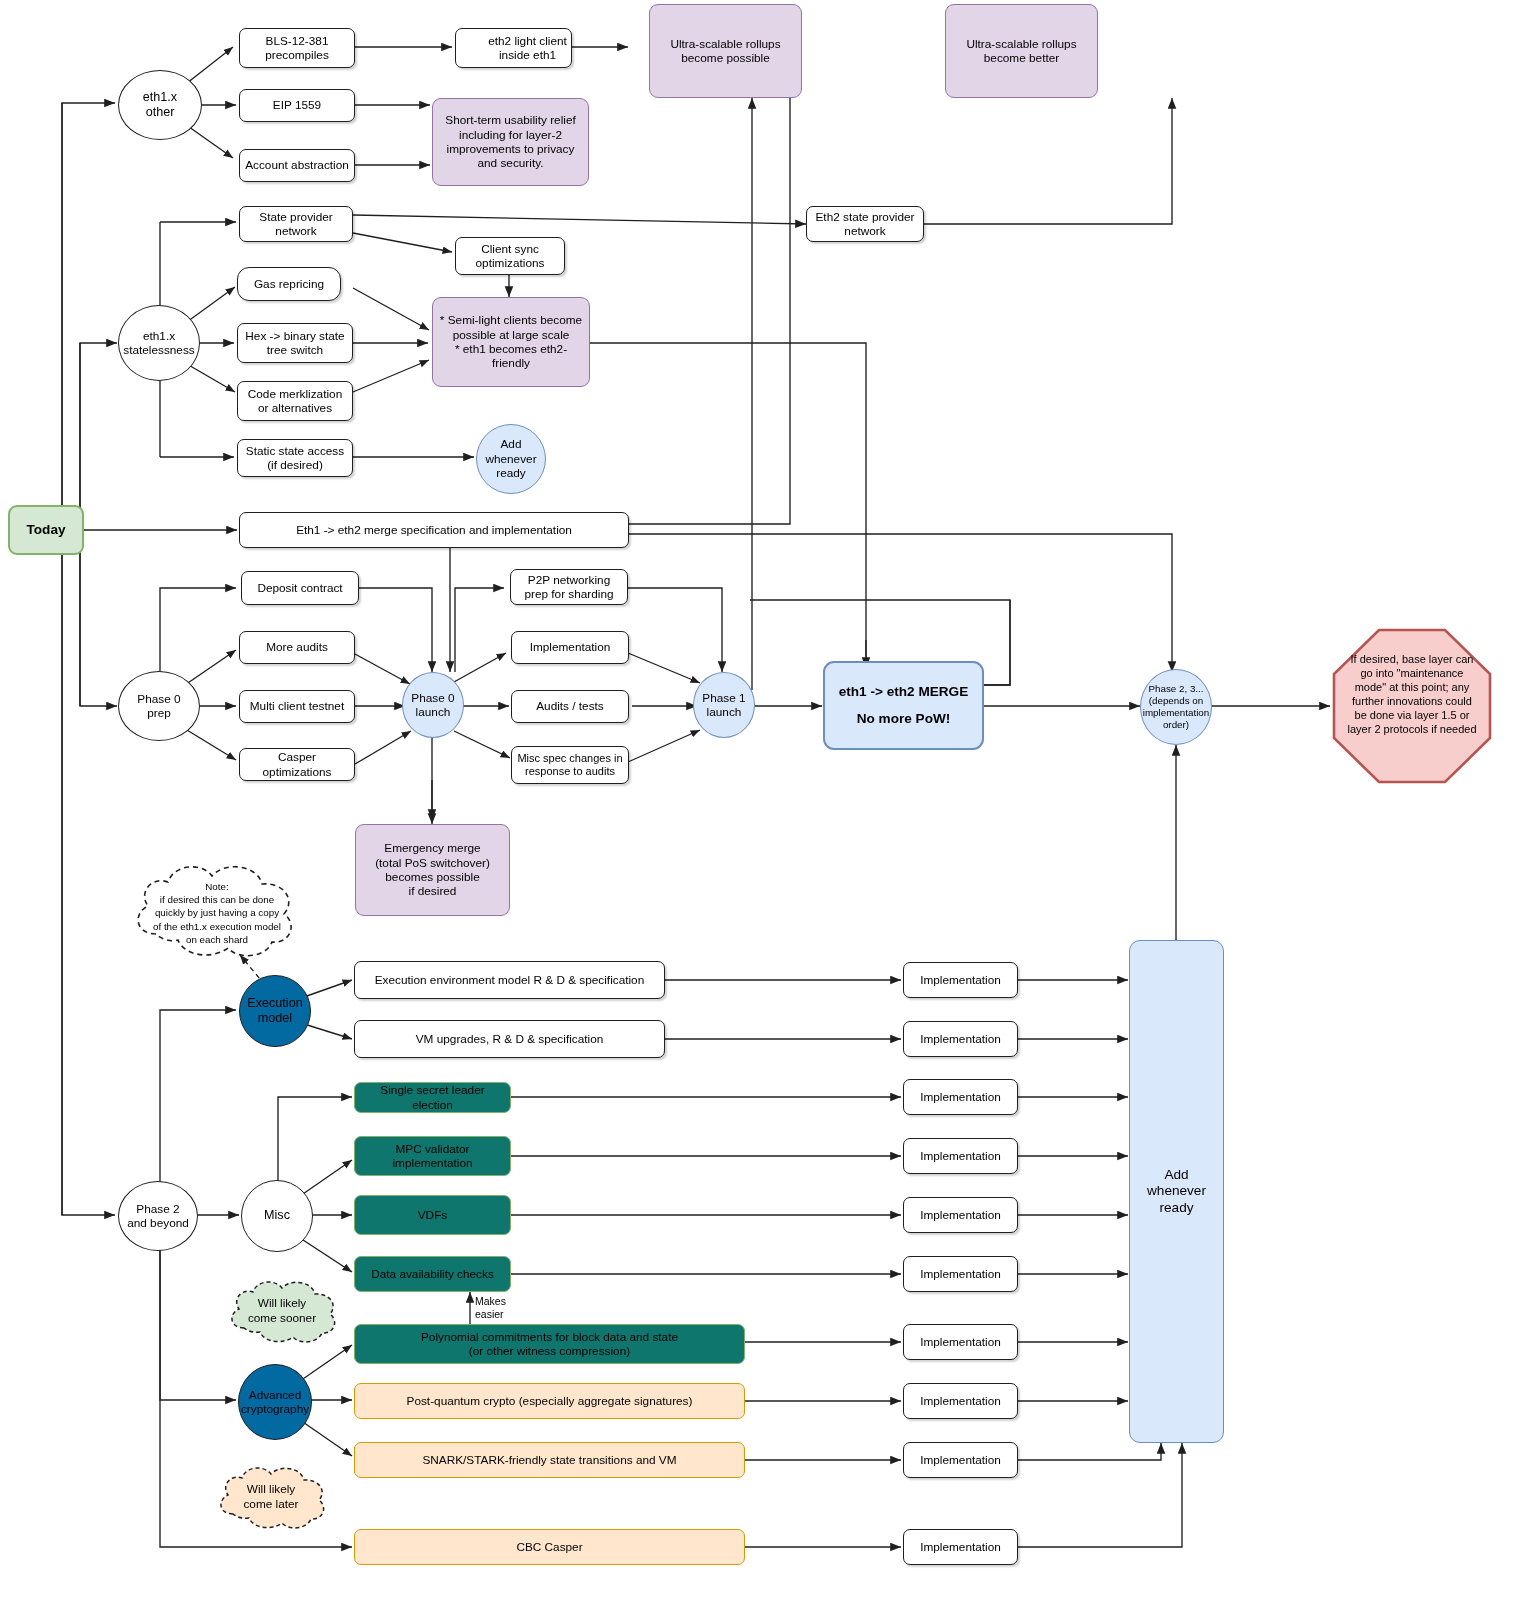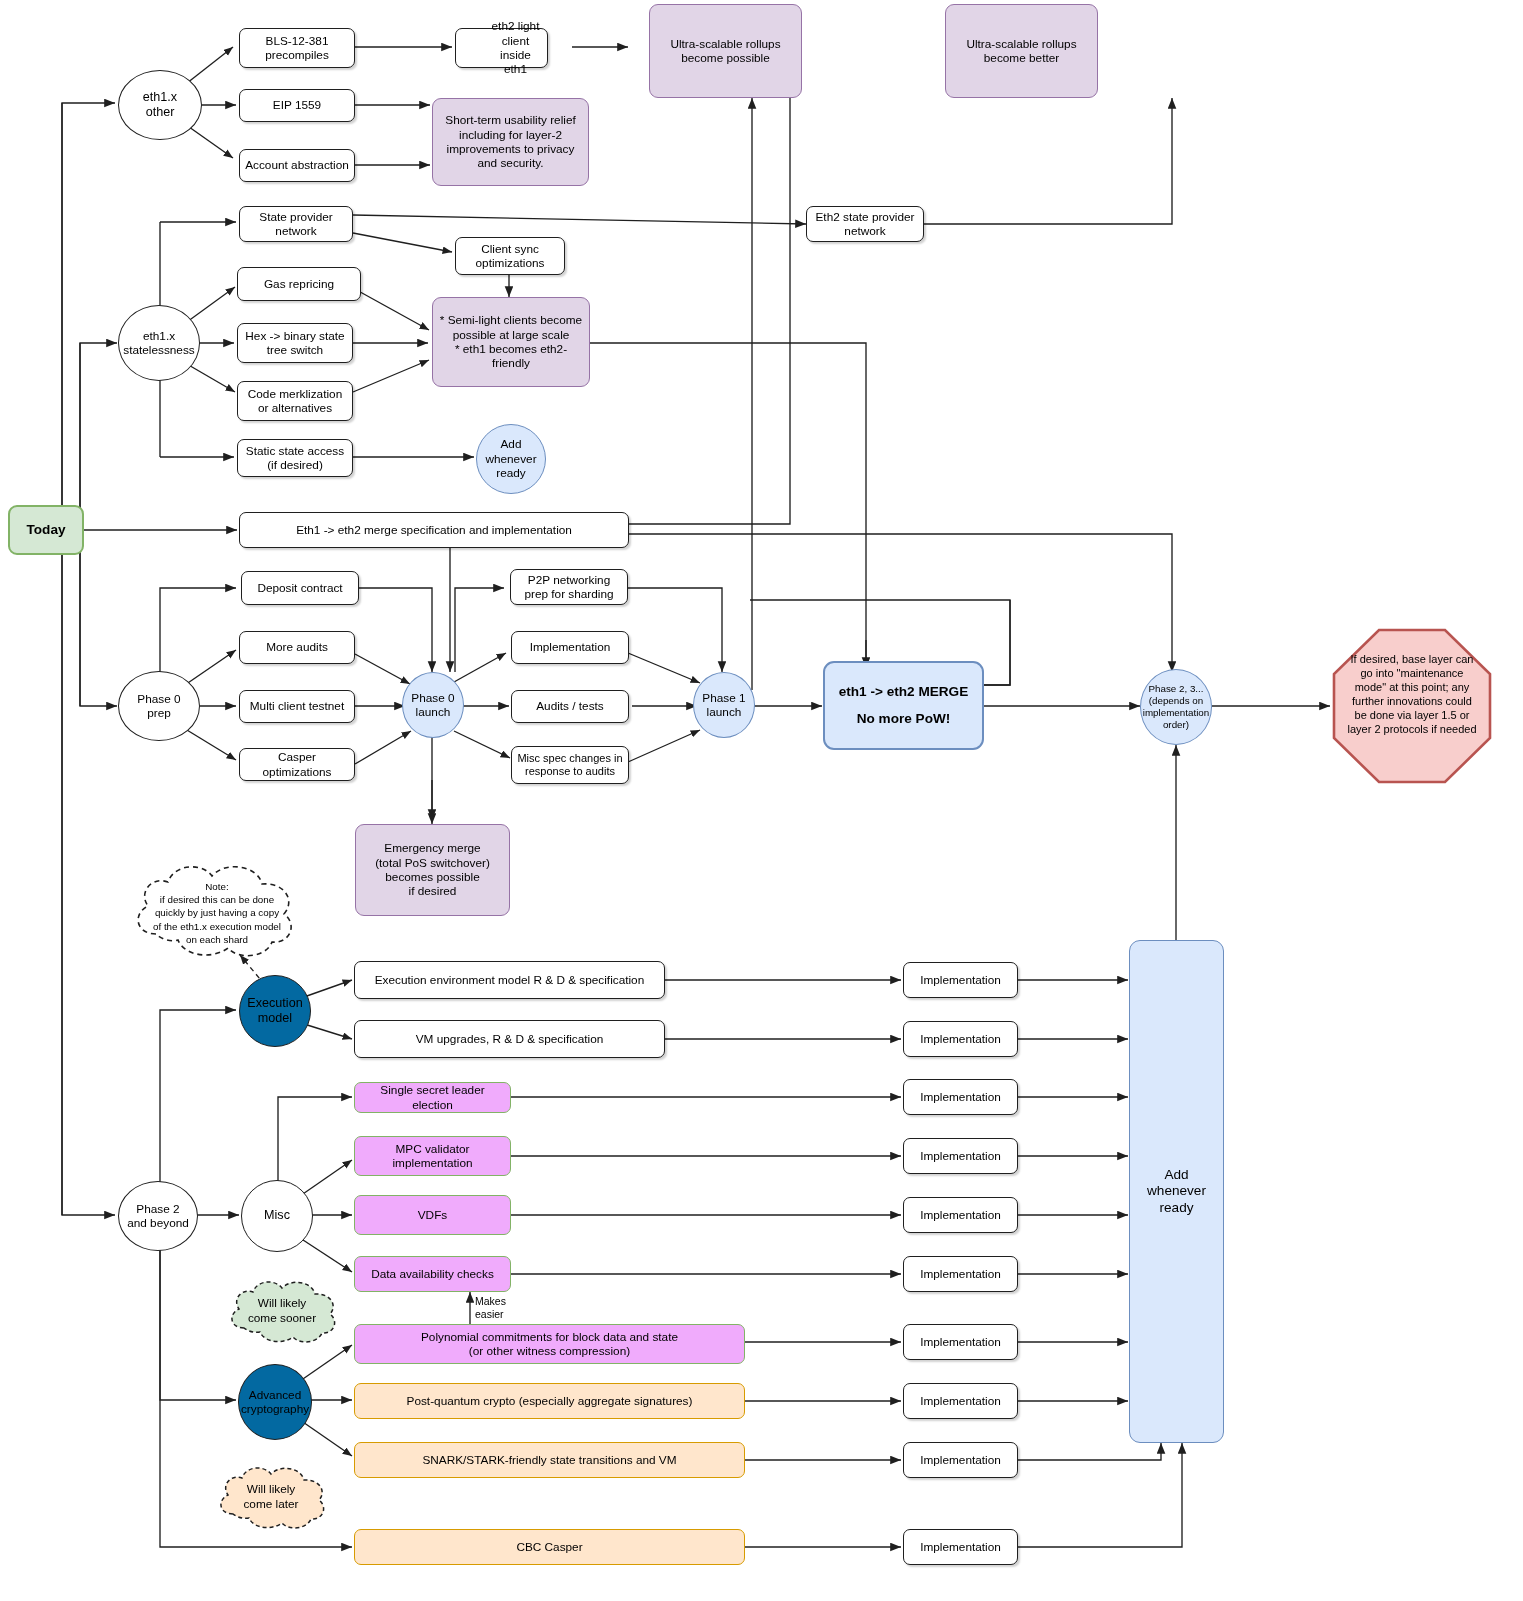--- a/index.html
+++ b/index.html
@@ -7,21 +7,21 @@
   #canvas{position:relative;width:1523px;height:1601px;overflow:hidden;background:#fff;}
   #edges{position:absolute;left:0;top:0;width:1523px;height:1601px;}
   .node{position:absolute;box-sizing:border-box;display:flex;align-items:center;
         justify-content:center;text-align:center;line-height:1.22;}
   .node .lbl{width:100%;padding:0 4px;}
   .rect{border:1.3px solid #1f1f1f;border-radius:7px;background:#fff;}
   .rect.sh{box-shadow:2px 2px 2px rgba(0,0,0,.18);}
   .circ{border:1.3px solid #1f1f1f;border-radius:50%;background:#fff;}
   .ell{border:1.3px solid #1f1f1f;border-radius:50%;background:#0369a1;}
   .purple{background:#e1d5e7;border:1.3px solid #9673a6;}
-  .green{background:#f0abfc;border:1.3px solid #82b366;}
+  .green{background:#0f766e;border:1.3px solid #82b366;}
   .orange{background:#ffe6cc;border:1.3px solid #d79b00;}
   .blue{background:#dae8fc;border:1.3px solid #6c8ebf;}
   .bluestrong{background:#dae8fc;border:2.4px solid #6c8ebf;border-radius:11px;}
   .greenstrong{background:#d5e8d4;border:2.4px solid #82b366;border-radius:9px;}
   .f13{font-size:12.6px;}
   .f12{font-size:11.8px;}
   .f11{font-size:11px;}
   .f10{font-size:9.8px;}
   .f14{font-size:13.6px;}
   .b{font-weight:bold;}
@@ -205,21 +205,21 @@
 <div class="node rect sh f12" style="left:239px;top:28px;width:116px;height:40px;">
   <span class="lbl" style="white-space:pre-line">BLS-12-381
 precompiles</span>
 </div>
 <div class="node rect sh f12" style="left:239px;top:89px;width:116px;height:33px;">
   <span class="lbl">EIP 1559</span>
 </div>
 <div class="node rect sh f12" style="left:239px;top:149px;width:116px;height:33px;">
   <span class="lbl">Account abstraction</span>
 </div>
-<div class="node rect sh f12" style="left:455px;top:28px;width:93px;height:40px;padding-left:28px;">
+<div class="node rect sh f12" style="left:455px;top:28px;width:117px;height:40px;padding-left:28px;">
   <span class="lbl" style="white-space:pre-line">eth2 light client
 inside eth1</span>
 </div>
 
 <div class="node purple sh f12" style="left:649px;top:4px;width:153px;height:94px;border-radius:9px;">
   <span class="lbl" style="white-space:pre-line">Ultra-scalable rollups
 become possible</span>
 </div>
 <div class="node purple sh f12" style="left:945px;top:4px;width:153px;height:94px;border-radius:9px;">
   <span class="lbl" style="white-space:pre-line">Ultra-scalable rollups
@@ -231,21 +231,21 @@
 </div>
 
 <div class="node circ f12" style="left:118px;top:305px;width:82px;height:76px;">
   <span class="lbl" style="white-space:pre-line">eth1.x
 statelessness</span>
 </div>
 <div class="node rect sh f12" style="left:239px;top:206px;width:114px;height:36px;">
   <span class="lbl" style="white-space:pre-line">State provider
 network</span>
 </div>
-<div class="node rect sh f12" style="left:237px;top:267px;width:124px;height:34px;">
+<div class="node rect sh f12" style="left:237px;top:267px;width:104px;height:34px;border-radius:12px;">
   <span class="lbl">Gas repricing</span>
 </div>
 <div class="node rect sh f12" style="left:237px;top:323px;width:116px;height:40px;">
   <span class="lbl" style="white-space:pre-line">Hex -&gt; binary state
 tree switch</span>
 </div>
 <div class="node rect sh f12" style="left:237px;top:381px;width:116px;height:40px;">
   <span class="lbl" style="white-space:pre-line">Code merklization
 or alternatives</span>
 </div>

